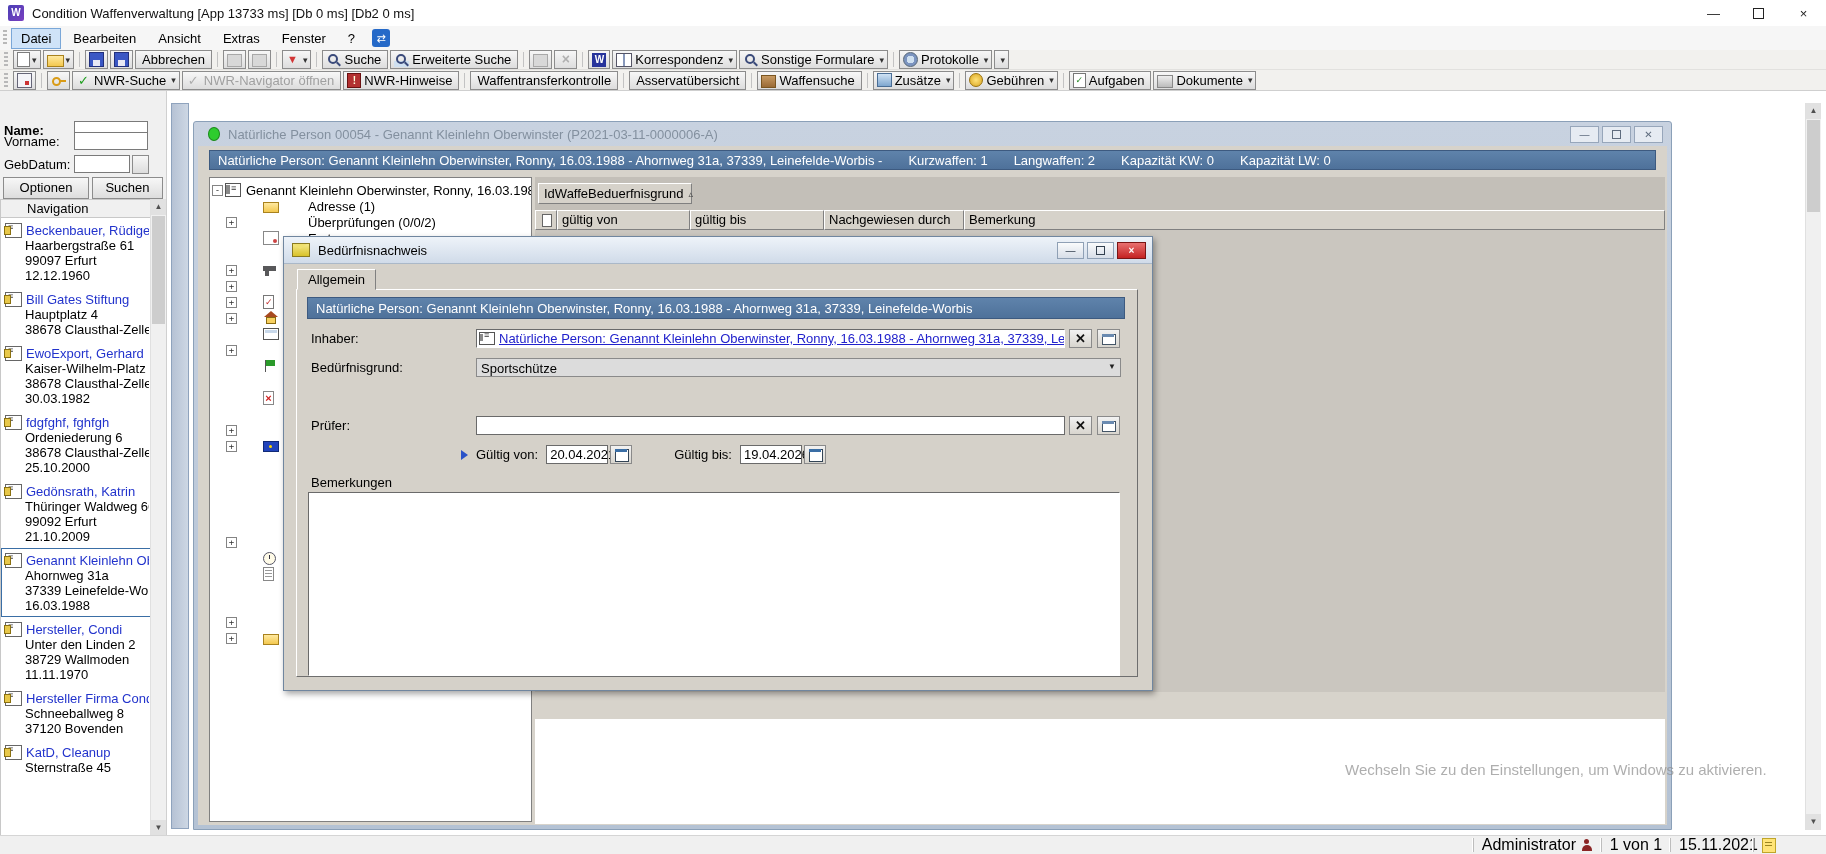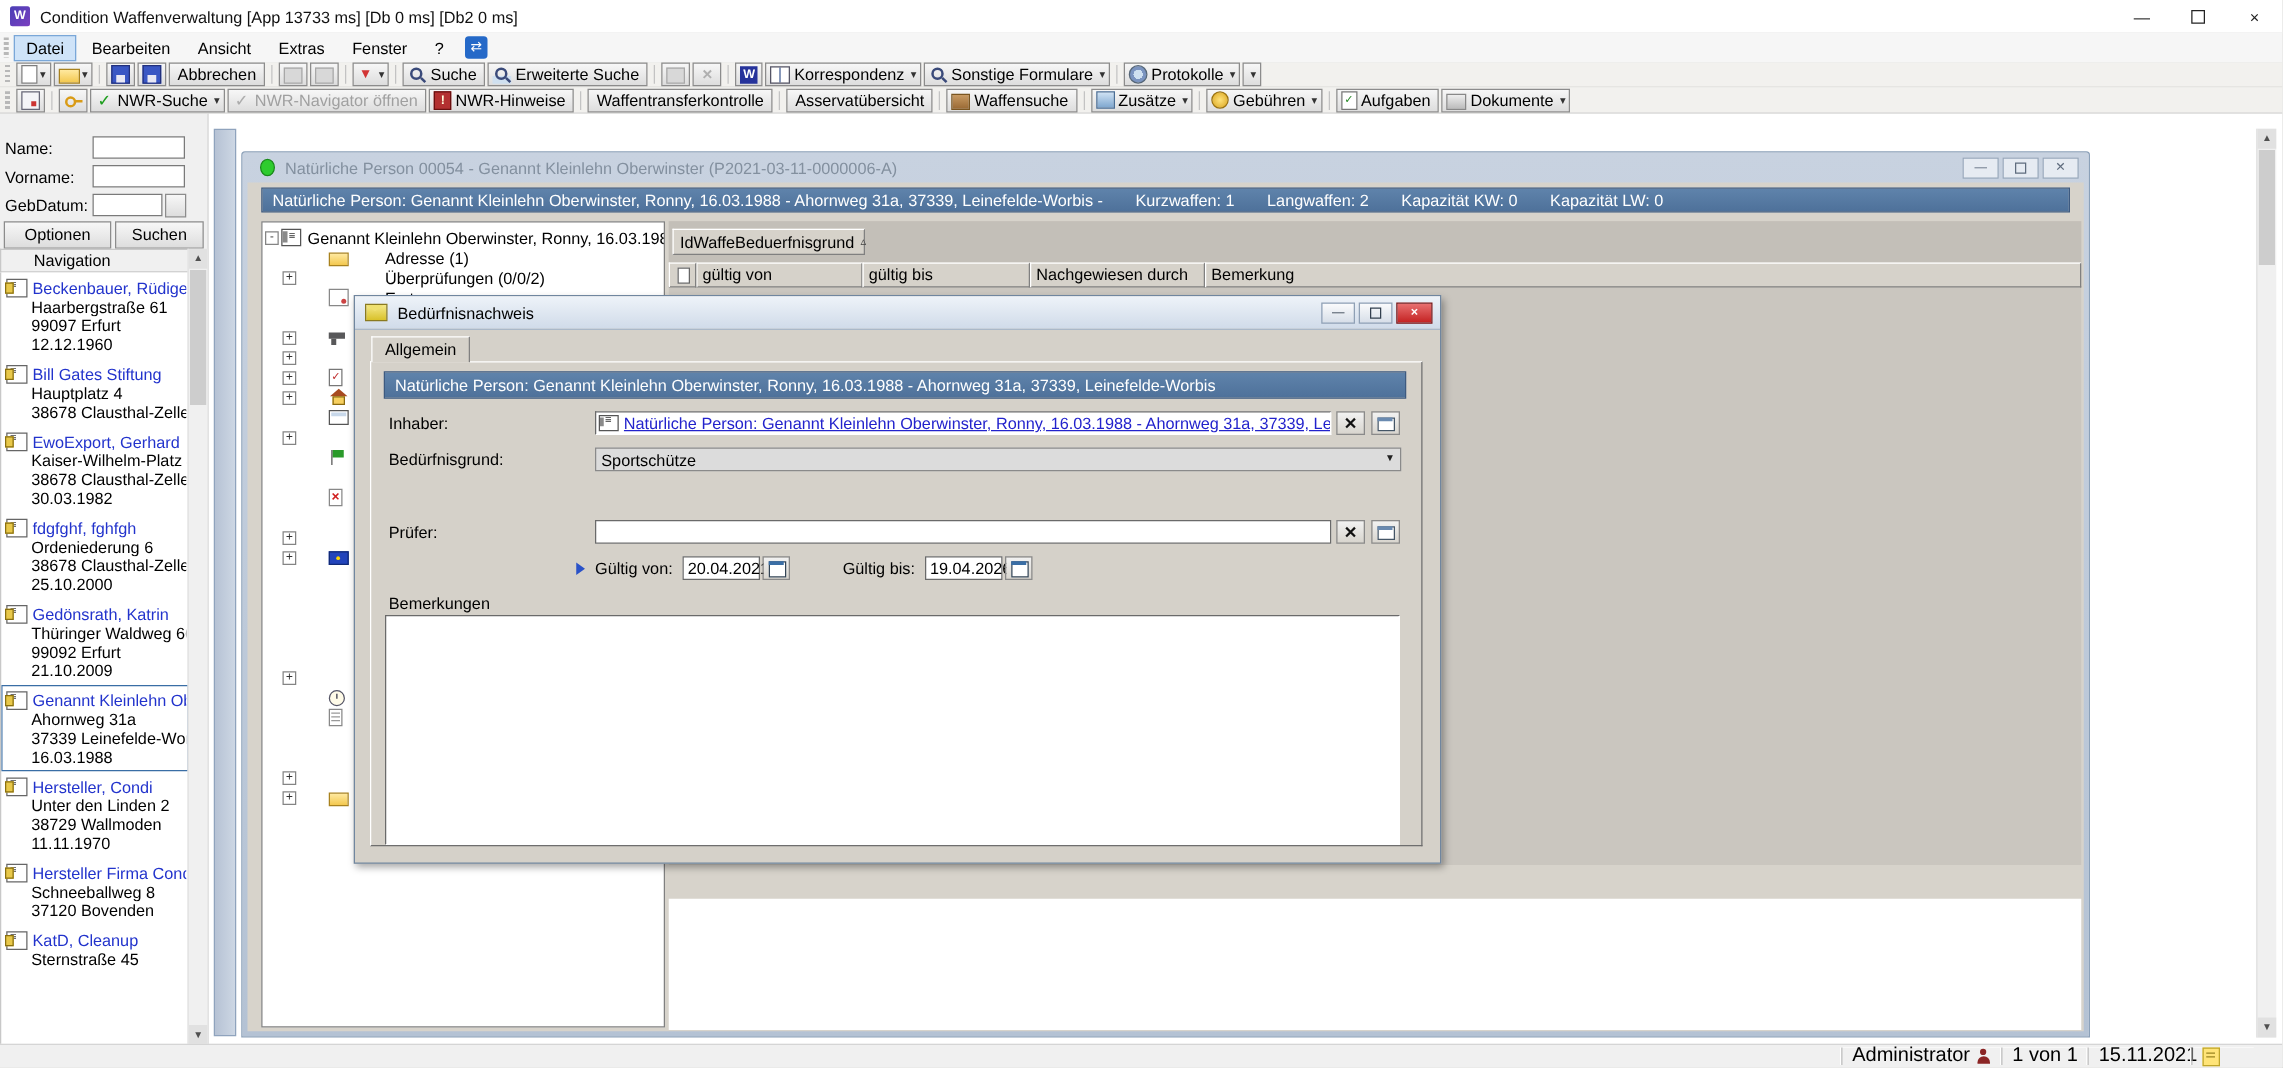--- a/index.html
+++ b/index.html
@@ -512,21 +512,21 @@
           <span class="ticon" data-icon="dokumente-icon"></span>
           <span class="tlabel">Dokumente</span>
           <span class="tdd">▾</span>
         </span>
       </span>
   </div>
 
   <div class="main">
 
     <div class="left-panel">
-      <div class="fld-row" style="top:18px;">
+      <div class="fld-row" style="top:30px;font-weight:bold;">
         <span class="fld-label">Name:</span>
         <span class="fld-input" style="width:72px;"></span>
       </div>
       <div class="fld-row" style="top:41px;">
         <span class="fld-label">Vorname:</span>
         <span class="fld-input" style="width:72px;"></span>
       </div>
       <div class="fld-row" style="top:64px;">
         <span class="fld-label">GebDatum:</span>
         <span class="fld-input" style="width:54px;"></span>
@@ -920,20 +920,21 @@
           <span class="cal-btn"></span>
         </div>
 
         <div class="bem-label" style="top:185px;">Bemerkungen</div>
         <div class="bem-area"></div>
       </div>
     </div>
   </div>
 
   <div class="watermark">
+    <div class="wm2">Wechseln Sie zu den Einstellungen, um Windows zu aktivieren.</div>
   </div>
 
   <div class="statusbar">
     <span class="sb-fill"></span>
     <span class="sbseg">
       <span>Administrator</span>
       <span class="user-icon"></span>
     </span>
     <span class="sbseg" style="width:52px;justify-content:center;">1 von 1</span>
     <span class="sbseg" style="width:66px;">15.11.2021</span>

